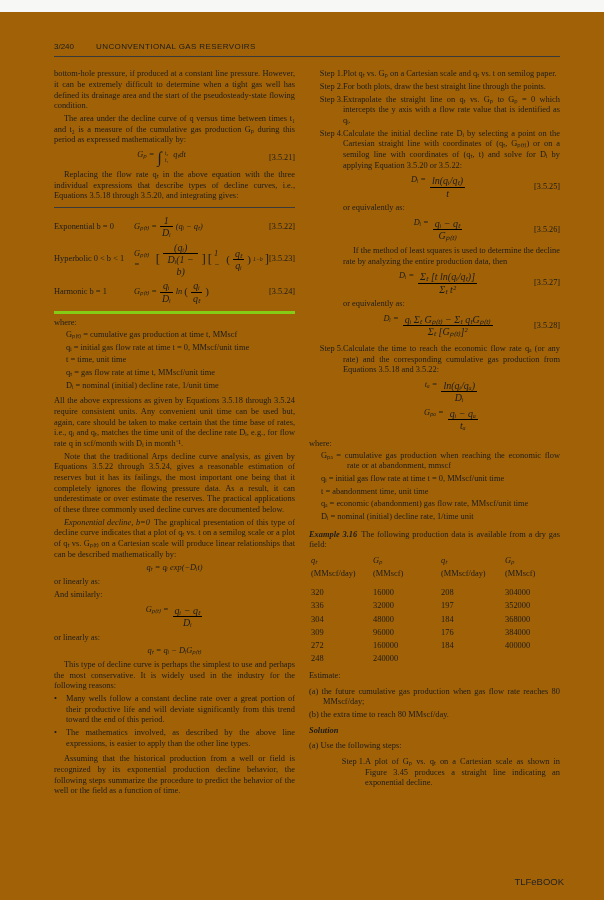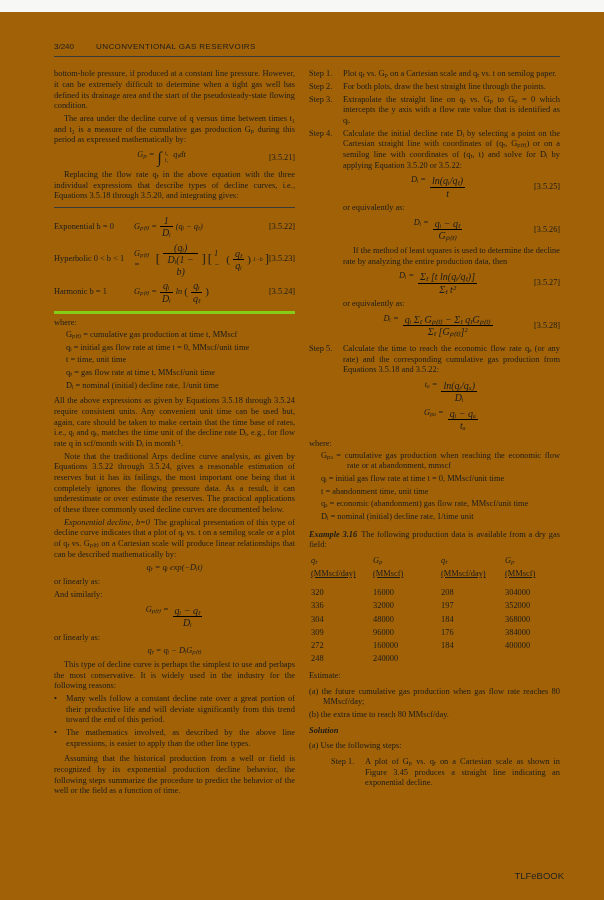--- a/index.html
+++ b/index.html
@@ -49,32 +49,32 @@
   .drow .eqtag { margin-left:auto; }
   
   .wlabel { margin:3px 0 1px 0; }
   .witem { margin-left:12px; padding-left:26px; text-indent:-26px; text-align:justify; }
   
   .bullet { display:flex; gap:5px; margin:1px 0 2px 0; }
   .bmark { width:7px; flex-shrink:0; }
   .btext { flex:1; text-align:justify; }
   
   .step { display:flex; margin:0 0 2px 0; }
-  .slabel { width:34px; flex-shrink:0; }
+  .slabel { width:34px; flex-shrink:0;text-align:right; }
   .stext { flex:1; text-align:justify; }
   
   .extable { display:grid; grid-template-columns:62px 68px 64px 57px;
              row-gap:2.5px; margin:5px 0 6px 2px; }
   .extable .th { font-style:italic; }
-  .extable .tu { padding-bottom:6px;text-decoration:underline; }
+  .extable .tu { padding-bottom:6px; }
   .hang { padding-left:14px; text-indent:-14px; }
   .substep { margin-left:22px; }
   .gap2 { height:3px; } .gap4 { height:5px; }
   
-  .pg-footer { position:absolute; right:40px; bottom:30px;
+  .pg-footer { position:absolute; right:40px; bottom:24px;
                font-family:"Liberation Sans", sans-serif; font-size:9.5px; color:#222; }
 </style>
 </head>
 <body>
 
 <div class="page">
 
   <header class="pg-header">
     <span class="pg-num">3/240</span>
     <span class="pg-title">UNCONVENTIONAL GAS RESERVOIRS</span>

